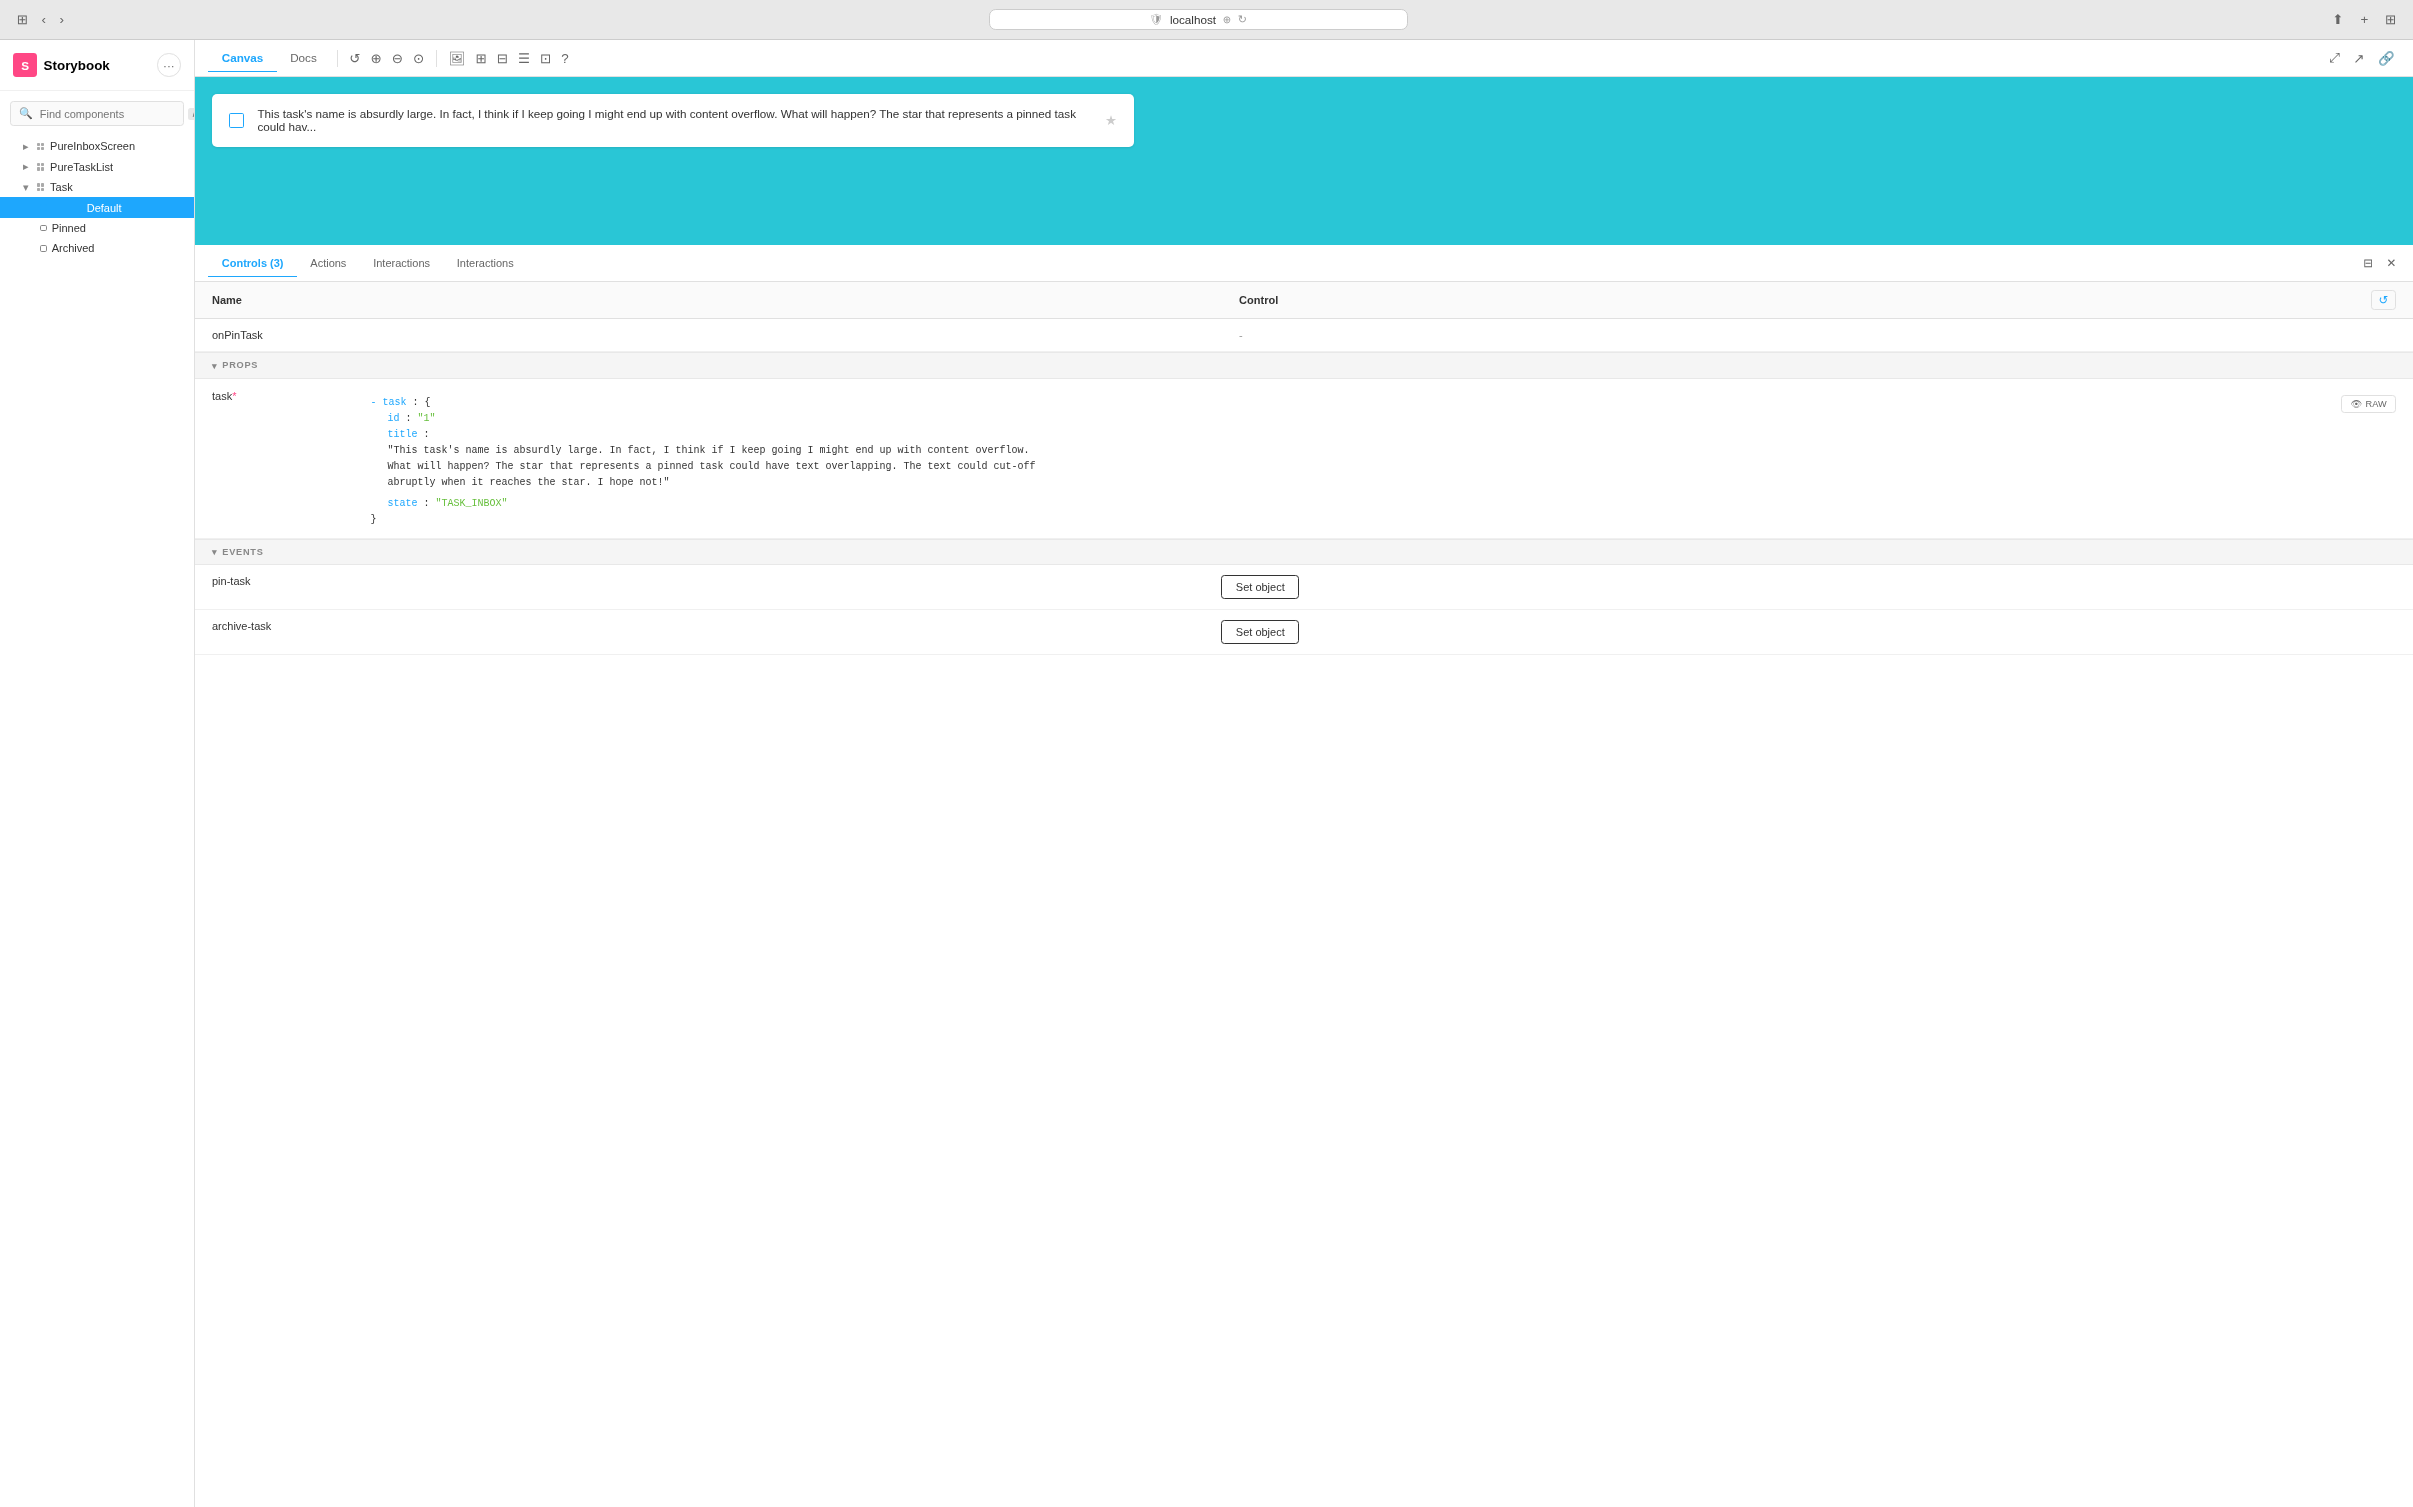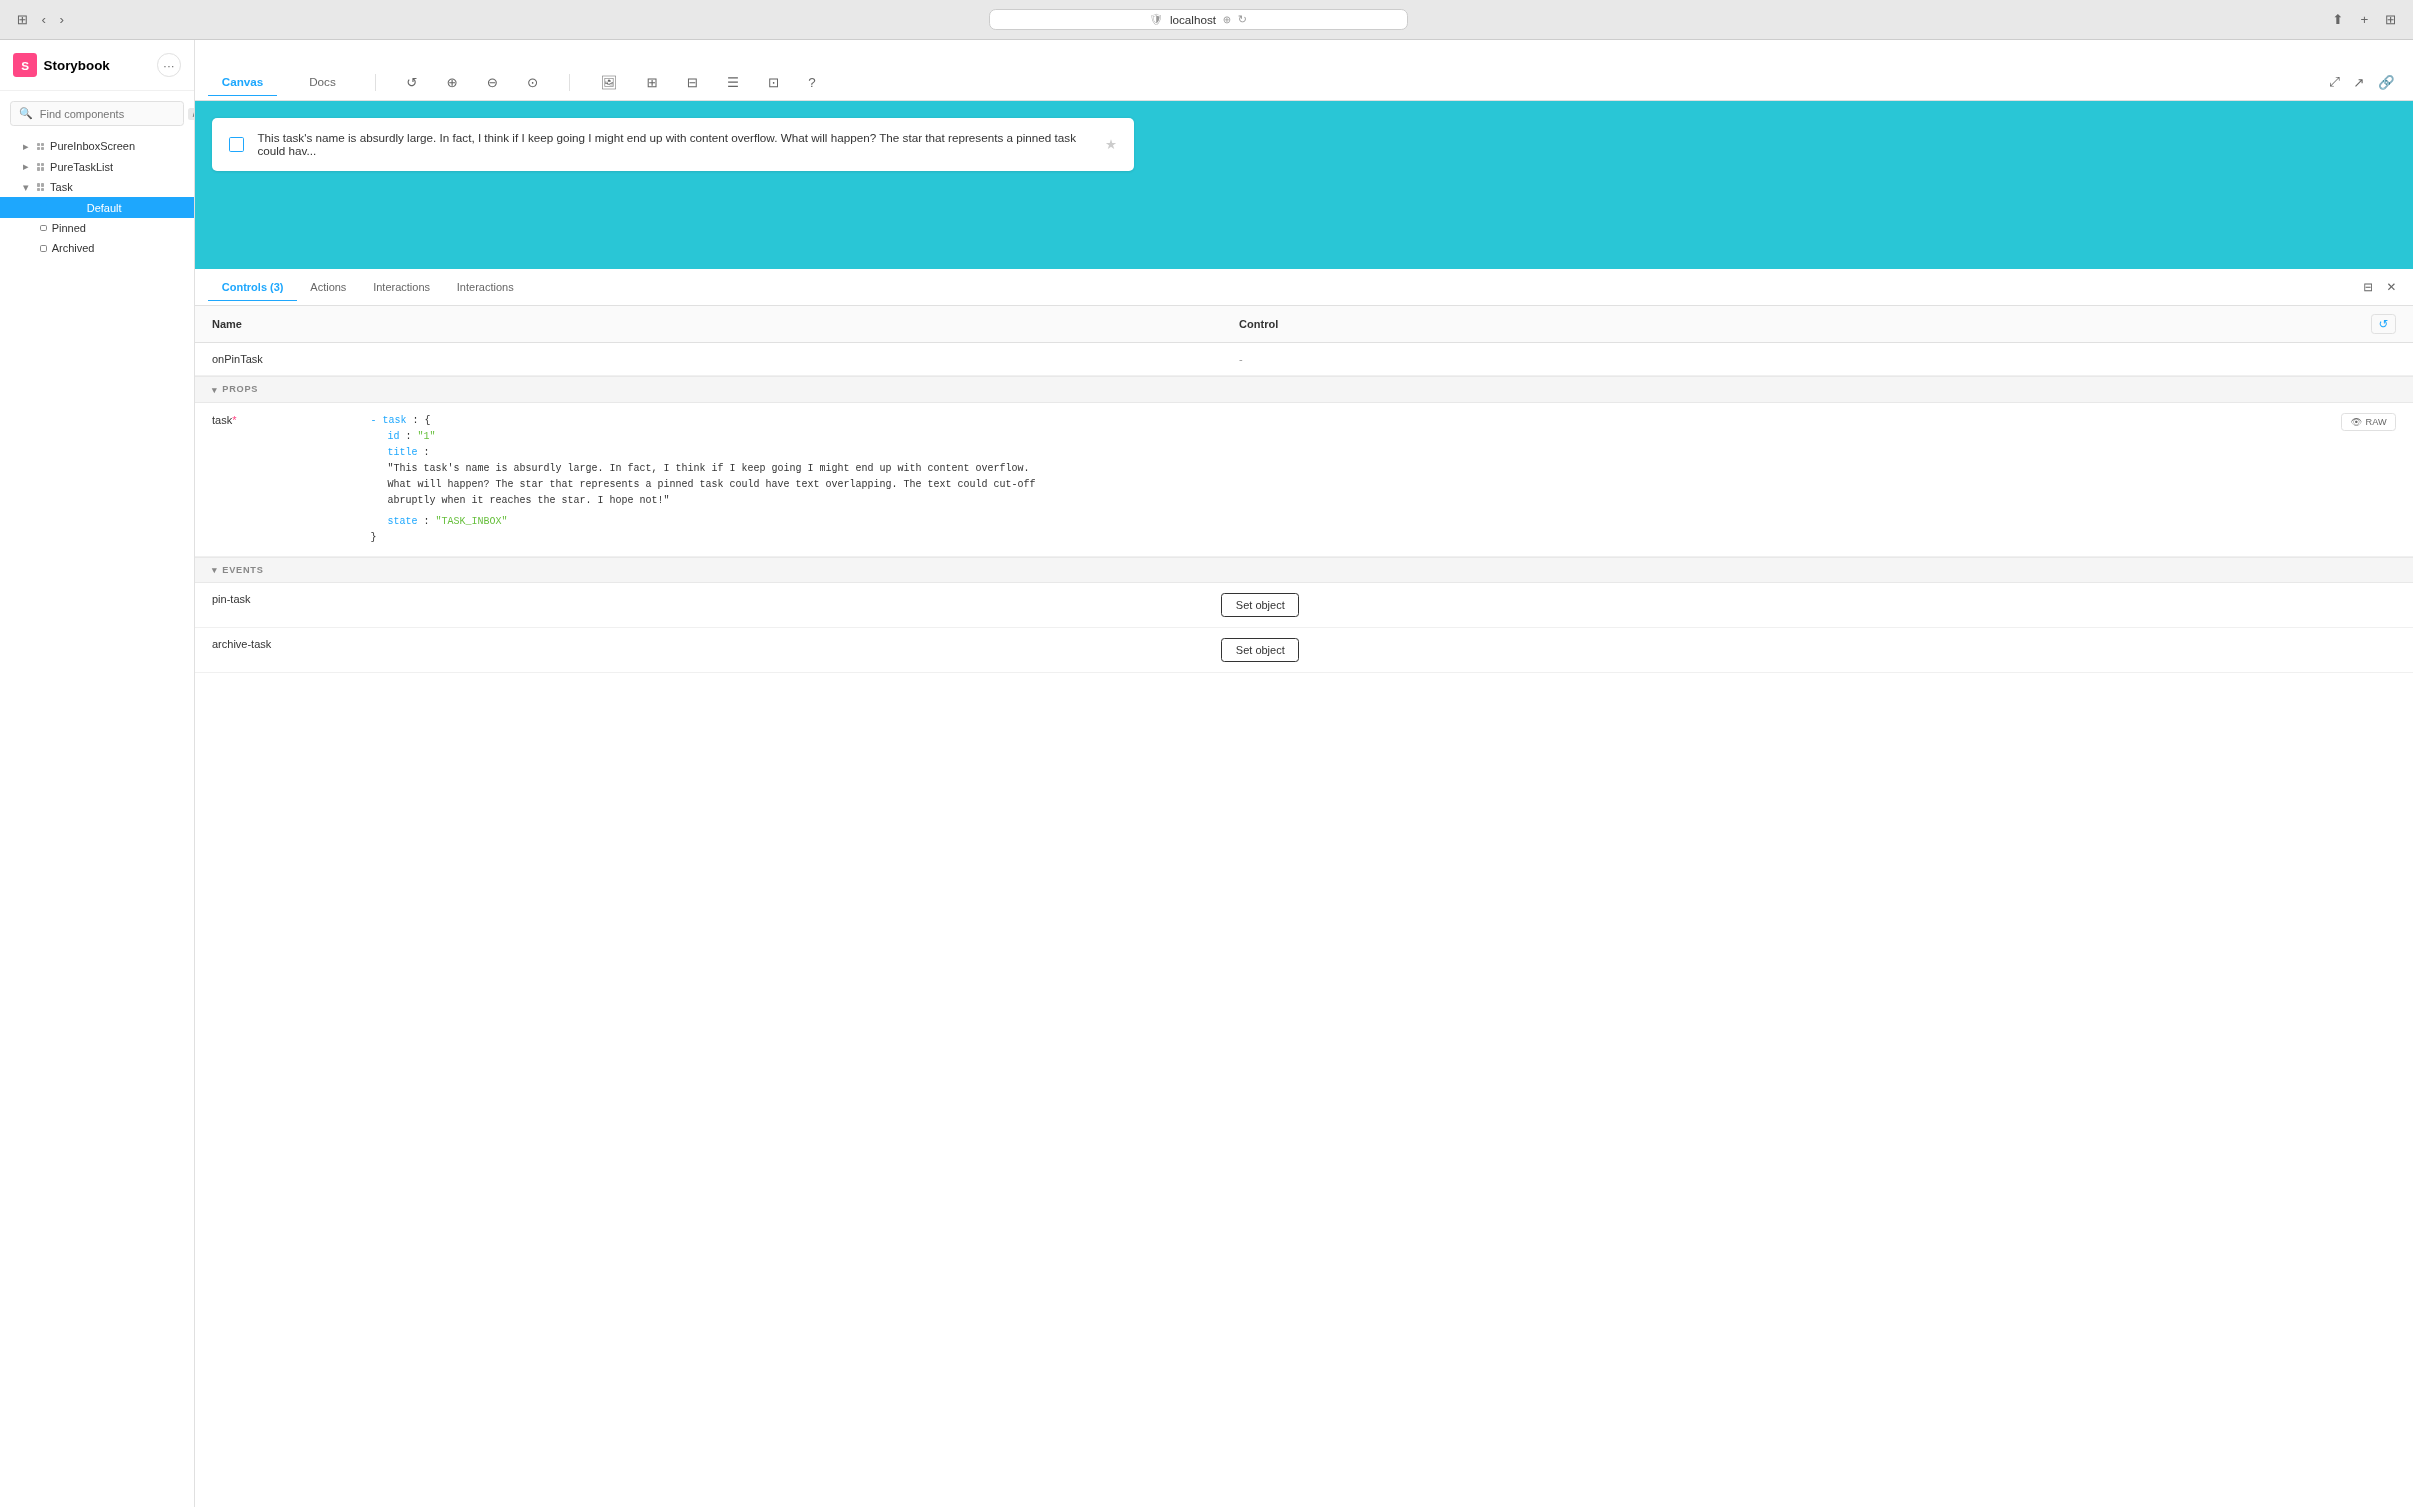--- a/index.html
+++ b/index.html
@@ -31,21 +31,21 @@
     .indent3 { padding-left: 40px; }
     .tree-group-icon { width: 11.7px; height: 11.7px; display: inline-flex; align-items: center; justify-content: center; }
     .story-dot { width: 6.7px; height: 6.7px; border-radius: 1.7px; display: inline-block; flex-shrink: 0; }
     .story-dot.blue { background: #1ea7fd; border: 0.8px solid #1ea7fd; }
     .story-dot.outline { background: white; border: 0.8px solid #888; }
 
     
     .main-content { flex: 1; display: flex; flex-direction: column; overflow: hidden; background: white; }
 
     
-    .toolbar { display: flex; align-items: center; padding: 0 13.4px; border-bottom: 0.8px solid #e0e0e0; min-height: 37px; background: white; gap: 19px; margin-top: 24px; }
+    .toolbar { display: flex; align-items: center; padding: 0 13.4px; border-bottom: 0.8px solid #e0e0e0; min-height: 37px; background: white; gap: 0; }
     .tab-btn { padding: 6.7px 13.4px; font-size: 11.7px; cursor: pointer; border: none; background: none; color: #666; border-bottom: 1.7px solid transparent; margin-bottom: -0.8px; }
     .tab-btn.active { color: #1ea7fd; border-bottom-color: #1ea7fd; font-weight: 600; }
     .toolbar-sep { width: 0.8px; height: 17px; background: #e0e0e0; margin: 0 6.7px; }
     .toolbar-icon-btn { background: none; border: none; cursor: pointer; color: #666; padding: 5px; border-radius: 3.4px; font-size: 13.4px; display: flex; align-items: center; }
     .toolbar-right { margin-left: auto; display: flex; gap: 3.4px; }
 
     
     .canvas-area { background: #29c6d6; flex: 0 0 168px; display: flex; align-items: flex-start; padding: 17px; }
     .task-card { background: white; border-radius: 5px; width: 100%; max-width: 922px; display: flex; align-items: center; padding: 13.4px 17px; gap: 13.4px; box-shadow: 0 0.8px 2.5px rgba(0,0,0,0.1); }
     .task-checkbox { width: 15px; height: 15px; border: 1.7px solid #1ea7fd; border-radius: 1.7px; flex-shrink: 0; }
@@ -68,21 +68,21 @@
     .section-header-text { font-size: 9.2px; font-weight: 700; color: #888; letter-spacing: 0.08em; text-transform: uppercase; display: flex; align-items: center; gap: 5px; }
 
     .required-dot { color: #ff4785; }
     .code-block { font-family: 'Courier New', monospace; font-size: 10px; line-height: 1.6; }
     .code-blue { color: #1ea7fd; }
     .code-green { color: #66bf3c; }
     .raw-btn { border: 0.8px solid #e0e0e0; background: white; border-radius: 3.4px; padding: 2.5px 8.4px; font-size: 9.2px; cursor: pointer; color: #666; display: flex; align-items: center; gap: 3.4px; }
     .set-object-btn { border: 0.8px solid #333; background: white; border-radius: 3.4px; padding: 5px 13.4px; font-size: 11px; cursor: pointer; color: #333; font-weight: 500; }
     .dash { color: #999; }
 
-    .prop-cell-wrapper { display: flex; align-items: flex-start; justify-content: space-between; width: 100%; }
+    .prop-cell-wrapper { display: flex; align-items: flex-start; justify-content: space-between; width: 100%; margin-top: 6px; }
   </style>
 </head>
 <body>
 
 <div class="browser-chrome">
   <div class="browser-controls">
     <button class="browser-btn">⊞</button>
     <button class="browser-btn">‹</button>
     <button class="browser-btn">›</button>
   </div>

